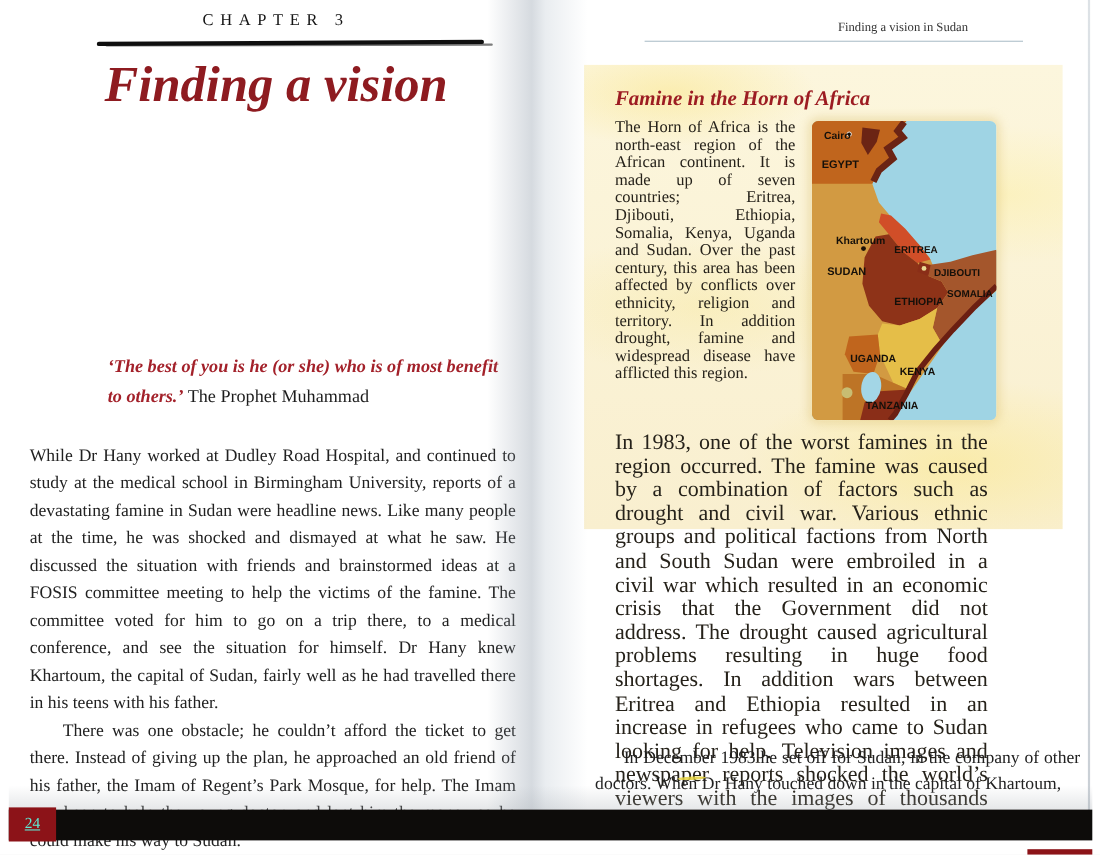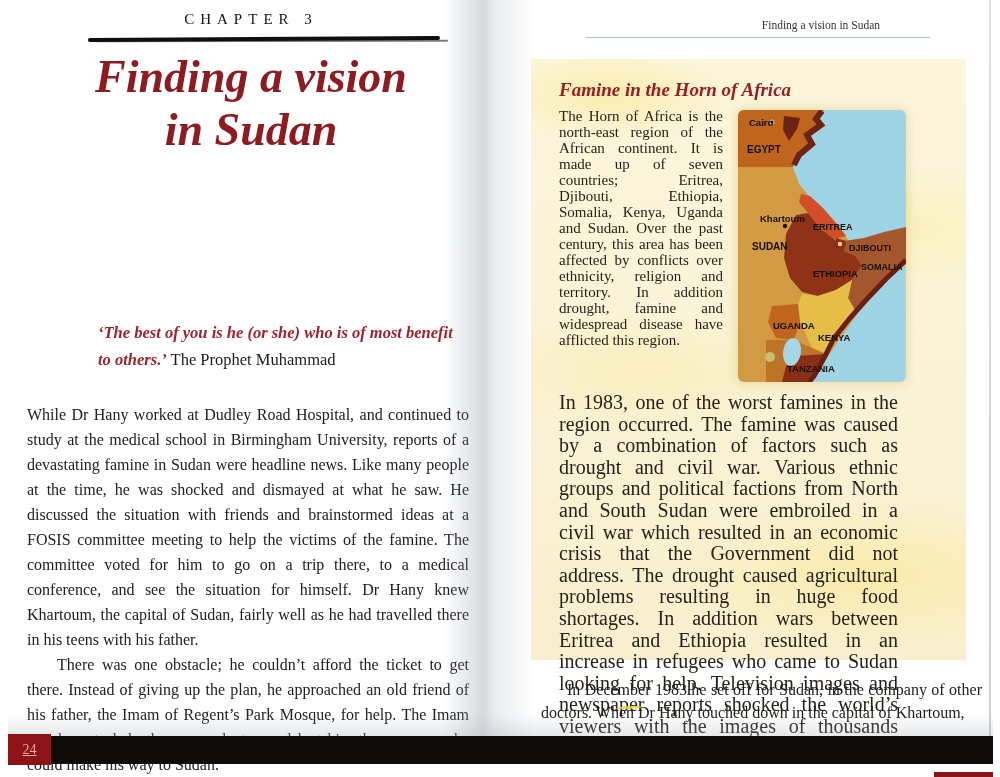--- a/index.html
+++ b/index.html
@@ -27,21 +27,21 @@
   .quote-red{color:#a3212a;font-style:italic;font-weight:700;}
   .quote-attr{color:#1c1c1c;}
   .body-copy{position:absolute;top:402px;left:17px;width:442px;font-size:16px;line-height:25px;
     text-align:justify;color:#212121;}
   .body-copy p{margin:0;}
   .body-copy p.indent{text-indent:30px;}
   
   .right-page{position:absolute;left:528px;top:16px;width:462px;height:736px;}
   .running-header{position:absolute;top:3px;right:110px;font-size:11.5px;color:#333;}
   .header-rule{position:absolute;top:21px;left:58px;right:60px;height:1px;background:#aec0ca;}
-  .sidebar{position:absolute;left:3px;top:43px;width:435px;height:601px;box-sizing:border-box;
+  .sidebar{position:absolute;left:3px;top:43px;width:435px;height:422px;box-sizing:border-box;
     padding:20px 68px 18px 28px;
     background:
       radial-gradient(ellipse 190px 70px at 18% 6%,rgba(250,230,140,0.55),transparent 70%),
       radial-gradient(ellipse 220px 90px at 88% 28%,rgba(252,238,160,0.45),transparent 70%),
       radial-gradient(ellipse 240px 90px at 25% 52%,rgba(246,230,145,0.35),transparent 70%),
       radial-gradient(ellipse 280px 110px at 78% 86%,rgba(250,232,145,0.6),transparent 70%),
       linear-gradient(#fcf6dd,#f9efcf);}
   .sidebar-title{margin:0 0 7px 0;font-size:19px;font-weight:700;font-style:italic;color:#9c1c22;}
   .map-figure{float:right;width:168px;height:272px;margin:2px -8px 10px 15px;border-radius:6px;
     overflow:hidden;box-shadow:0 0 9px 3px rgba(214,182,98,0.35);}
@@ -49,36 +49,35 @@
   .map-label{font-family:"Liberation Sans",sans-serif;font-weight:700;fill:#15100a;}
   .sb-p1{margin:6px 0 0 0;font-size:15px;line-height:16px;text-align:justify;color:#26221a;}
   .sb-p2{clear:both;margin:20px 0 0 0;font-size:20px;line-height:21.6px;text-align:justify;color:#26221a;}
   .rp-body{position:absolute;top:663px;left:13px;width:441px;font-size:16px;line-height:22.5px;
     text-align:justify;color:#212121;}
   .rp-body p{margin:0;text-indent:26px;}
   .highlight-mark{position:absolute;top:690px;left:88px;width:26px;height:3px;background:#e6d43e;
     border-radius:50%;transform:rotate(-3deg);opacity:0.85;}
   
   .footer-bar{position:absolute;left:8px;top:736px;width:985px;height:28px;background:#0d0c0a;}
-  .page-num{position:absolute;top:734px;height:31px;background:#8c1318;color:#fca5a5;
+  .page-num{position:absolute;top:734px;height:31px;background:#8c1318;color:#5eead4;
     font-size:14px;display:flex;align-items:center;justify-content:center;text-decoration:underline;}
   .page-num.left{left:8px;width:43px;}
   .page-num.right{left:934px;width:59px;margin-top:38px;}
 </style>
 </head>
 <body>
 
 <div class="spread">
 
   <div class="left-page">
     <div class="chapter-label">CHAPTER 3</div>
     <div class="chapter-rule"></div>
     <div class="chapter-title">
       <span>Finding a vision</span><br>
-      <span>in Sudan</span>
     </div>
     <div class="quote-block">
       <span class="quote-red">‘The best of you is he (or she) who is of most benefit to others.’</span>
       <span class="quote-attr">The Prophet Muhammad</span>
     </div>
     <div class="body-copy">
       <p>While Dr Hany worked at Dudley Road Hospital, and continued to study at the medical school in Birmingham University, reports of a devastating famine in Sudan were headline news. Like many people at the time, he was shocked and dismayed at what he saw. He discussed the situation with friends and brainstormed ideas at a FOSIS committee meeting to help the victims of the famine. The committee voted for him to go on a trip there, to a medical conference, and see the situation for himself. Dr Hany knew Khartoum, the capital of Sudan, fairly well as he had travelled there in his teens with his father.</p>
       <p class="indent">There was one obstacle; he couldn’t afford the ticket to get there. Instead of giving up the plan, he approached an old friend of his father, the Imam of Regent’s Park Mosque, for help. The Imam was keen to help the young doctor, and lent him the money so he could make his way to Sudan.</p>
     </div>
   </div>

